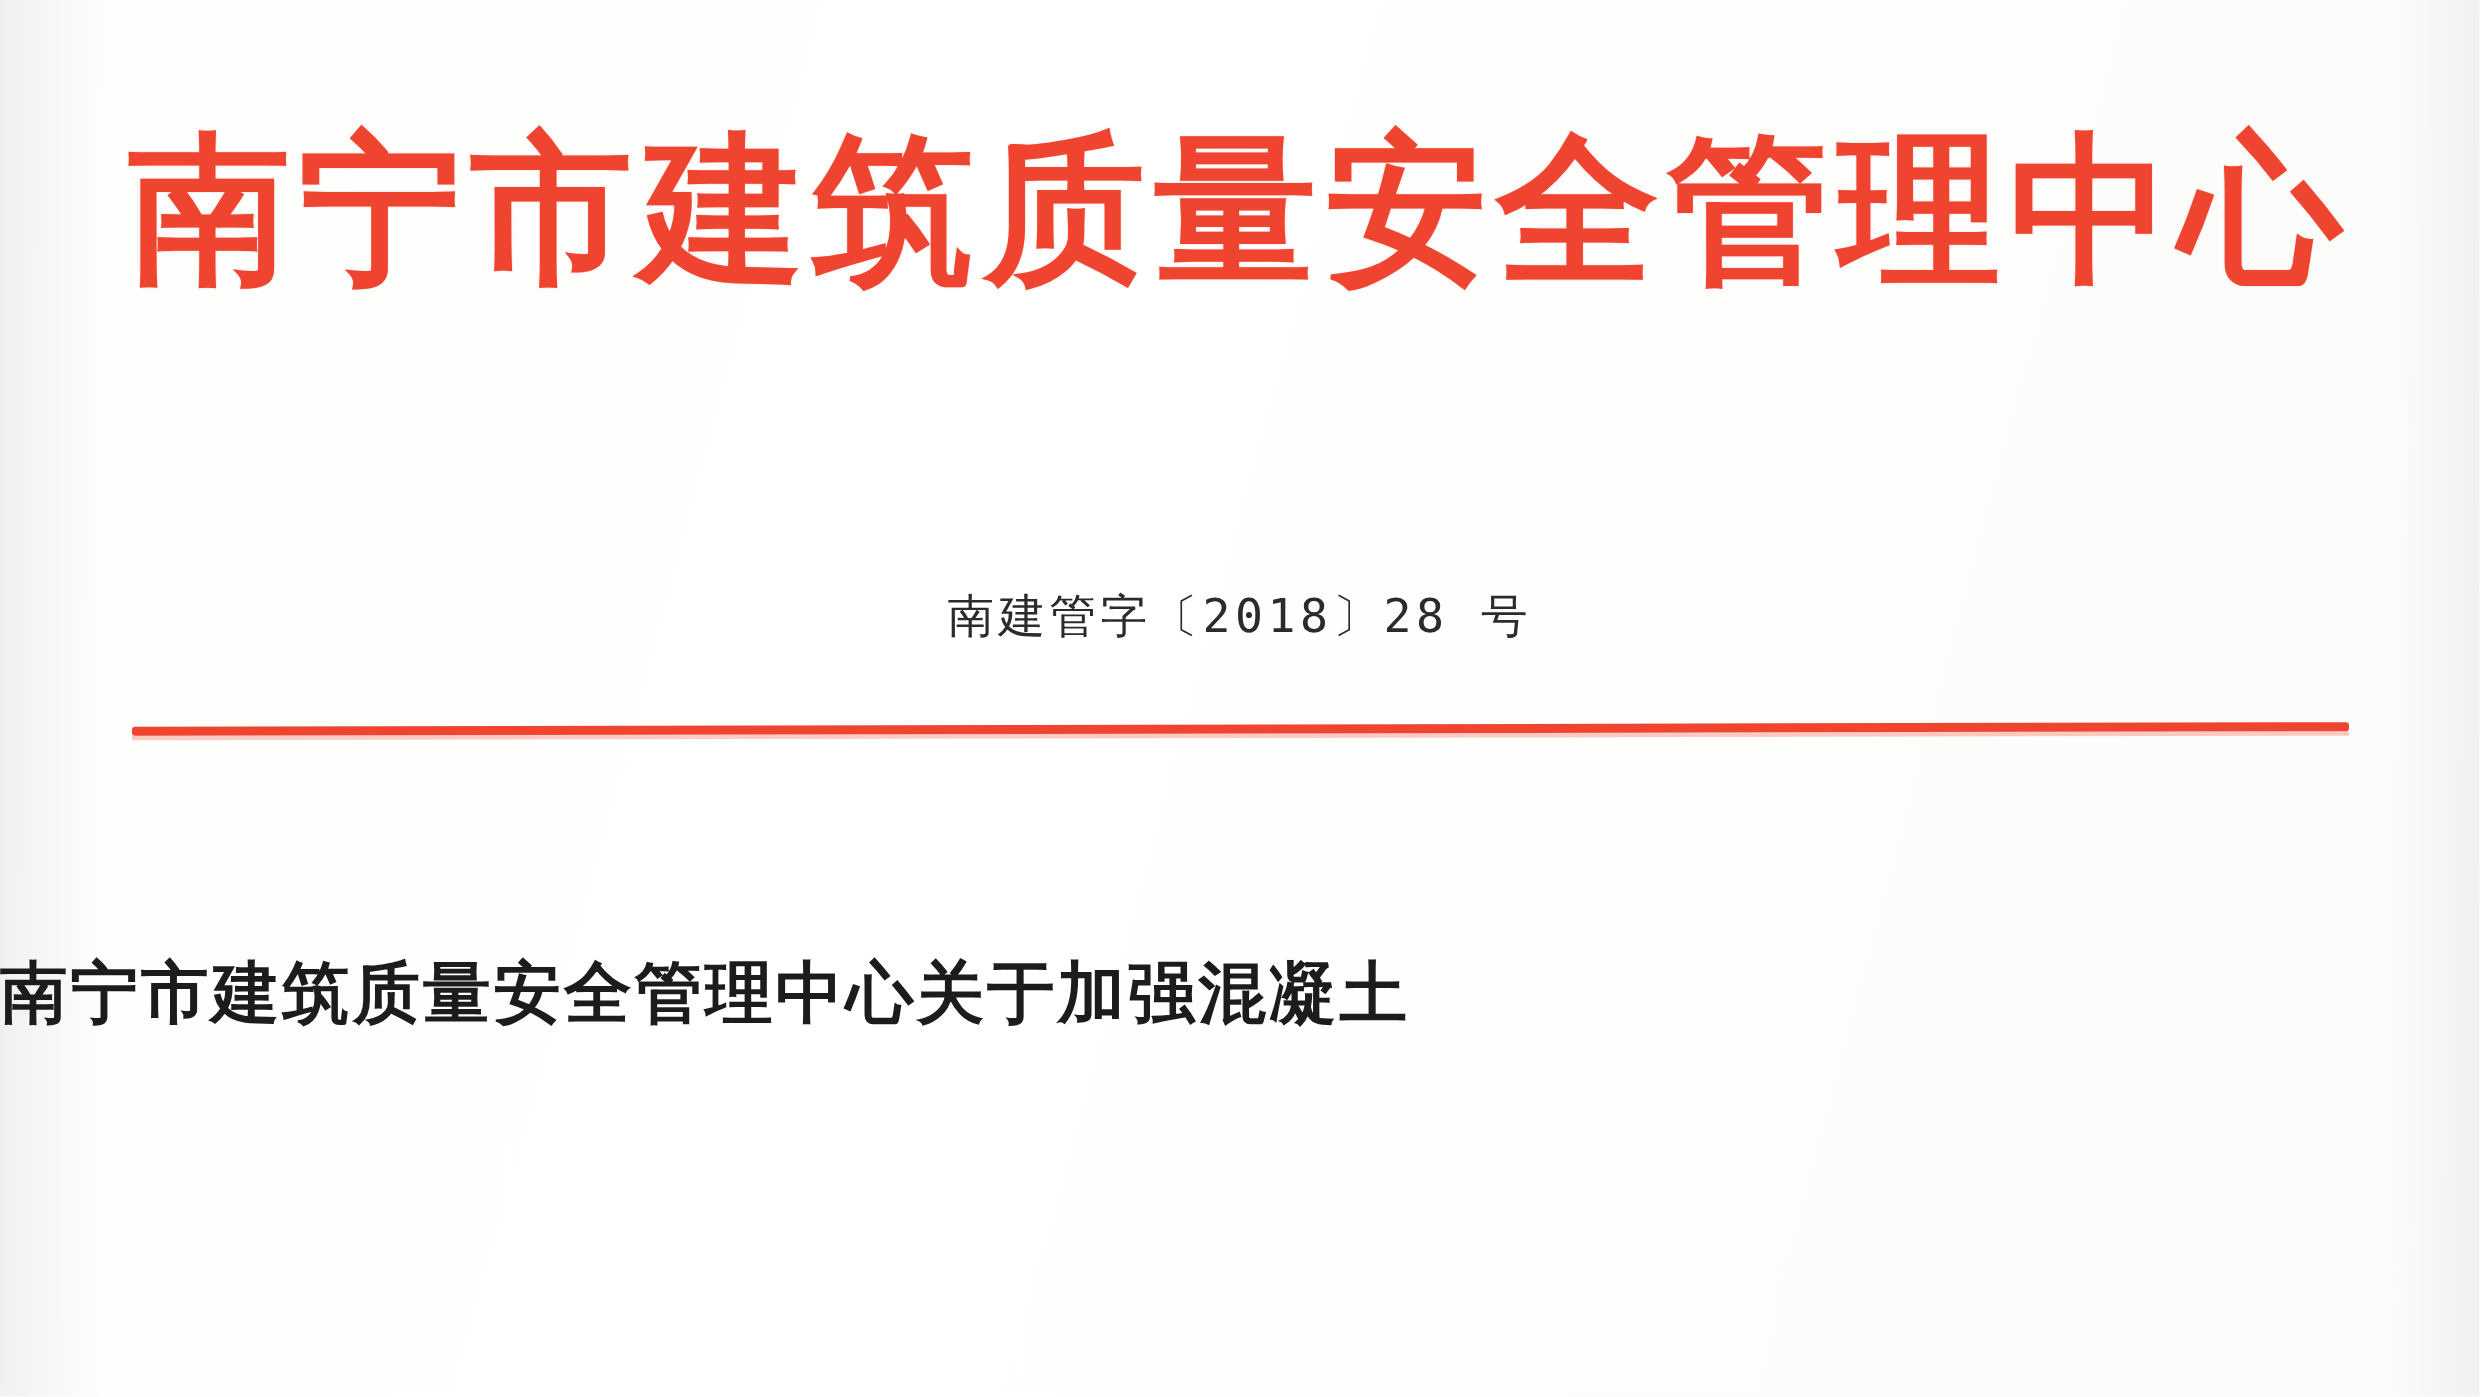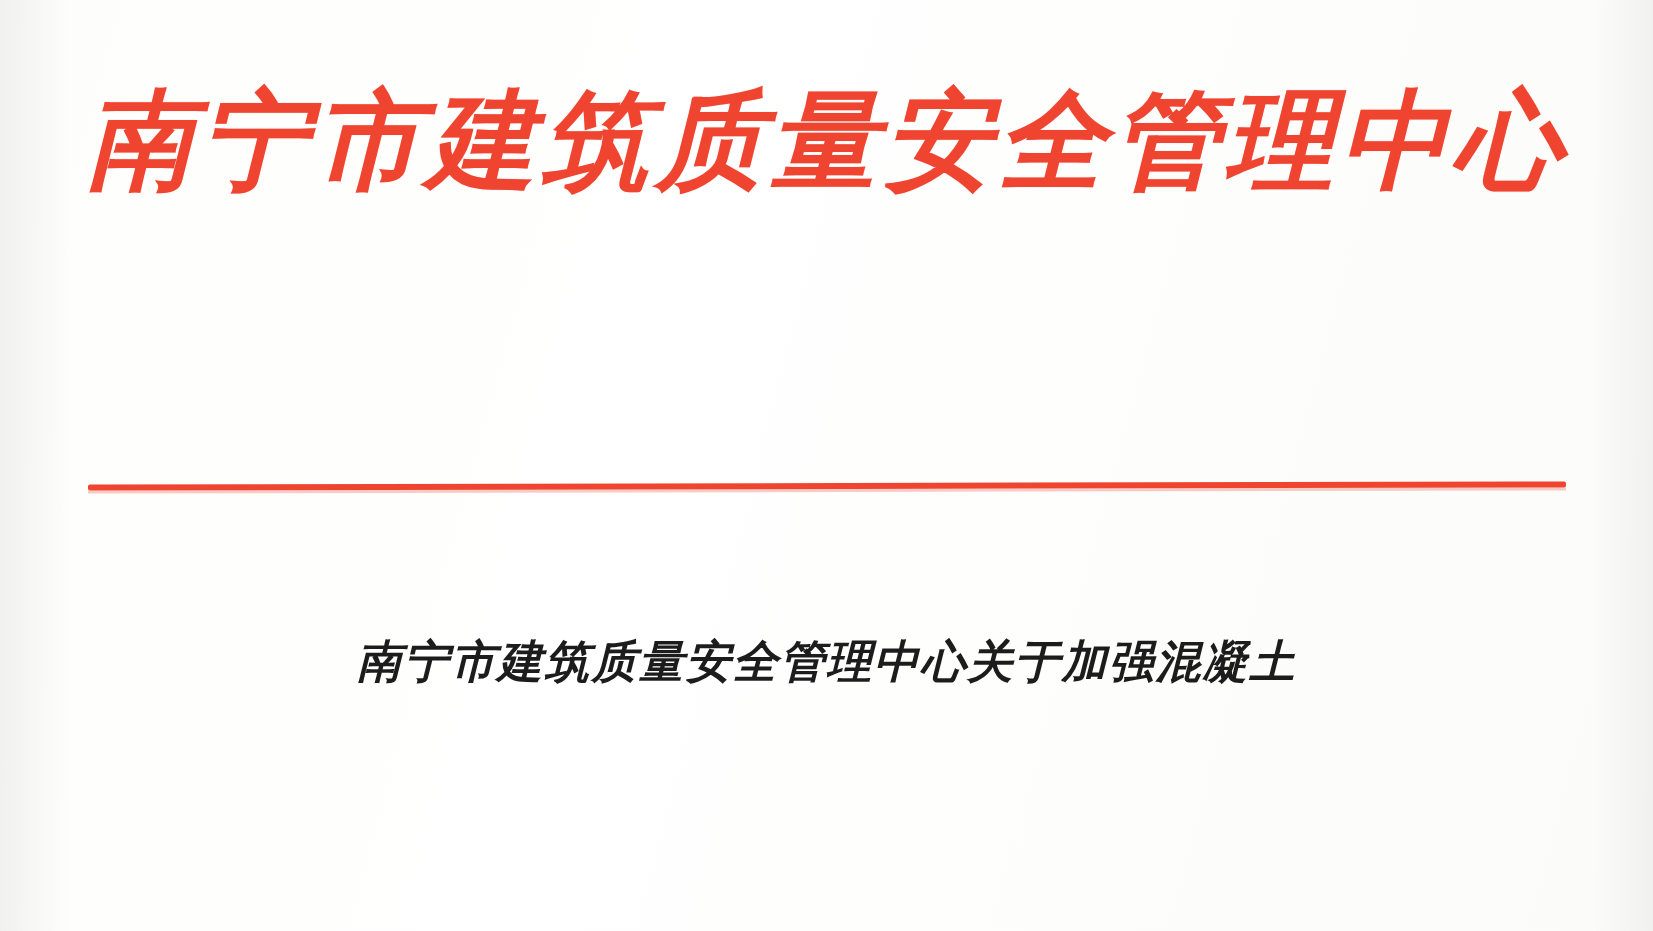--- a/index.html
+++ b/index.html
@@ -12,21 +12,20 @@
     background: #ffffff;
     font-family: "Liberation Serif", serif;
     overflow: hidden;
   }
   .page {
     position: relative;
     width: 1653px;
     height: 931px;
     background: linear-gradient(105deg, #fdfdfb 0%, #ffffff 40%, #fbfbf9 100%);
     box-sizing: border-box;
-    font-style: italic;
   }
   
   .page::before {
     content: "";
     position: absolute;
     left: 0; top: 0;
     width: 70px; height: 931px;
     background: linear-gradient(to right, rgba(0,0,0,0.05), rgba(0,0,0,0));
     pointer-events: none;
   }
@@ -86,40 +85,41 @@
     width: 100%;
     height: 3px;
     background: rgba(239,68,48,0.28);
   }
 
   .title-block {
     position: absolute;
     left: 0;
     top: 628px;
     width: 1653px;
-    text-align: center;
+    text-align: left;
     color: #1c1c1c;
     font-family: "DejaVu Serif", "Liberation Serif", serif;
     font-weight: bold;
     font-size: 45px;
     line-height: 1.52;
     letter-spacing: 2px;
   }
   .title-line {
     display: block;
     white-space: nowrap;
   }
 </style>
 </head>
 <body>
 
 <div class="page">
 
   <div class="masthead">南宁市建筑质量安全管理中心</div>
 
+  <div class="doc-number">南建管字〔2018〕28 号</div>
 
   <div class="red-rule"></div>
 
   <div class="title-block">
     <span class="title-line">南宁市建筑质量安全管理中心关于加强混凝土</span>
   </div>
 
 </div>
 
 </body></html>

